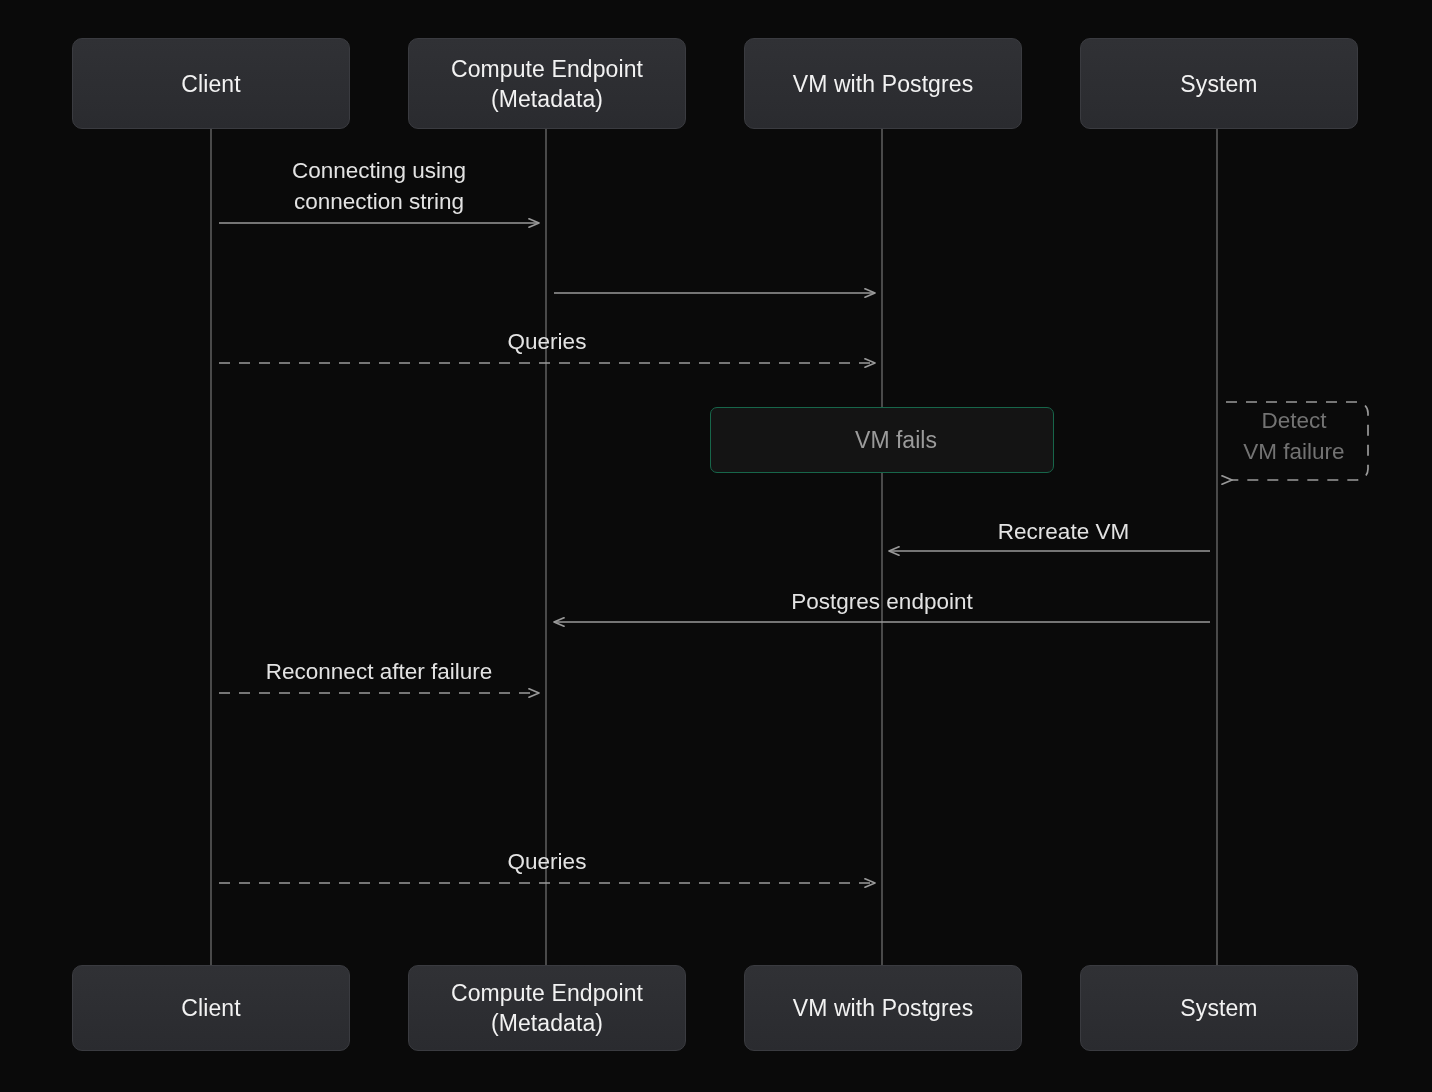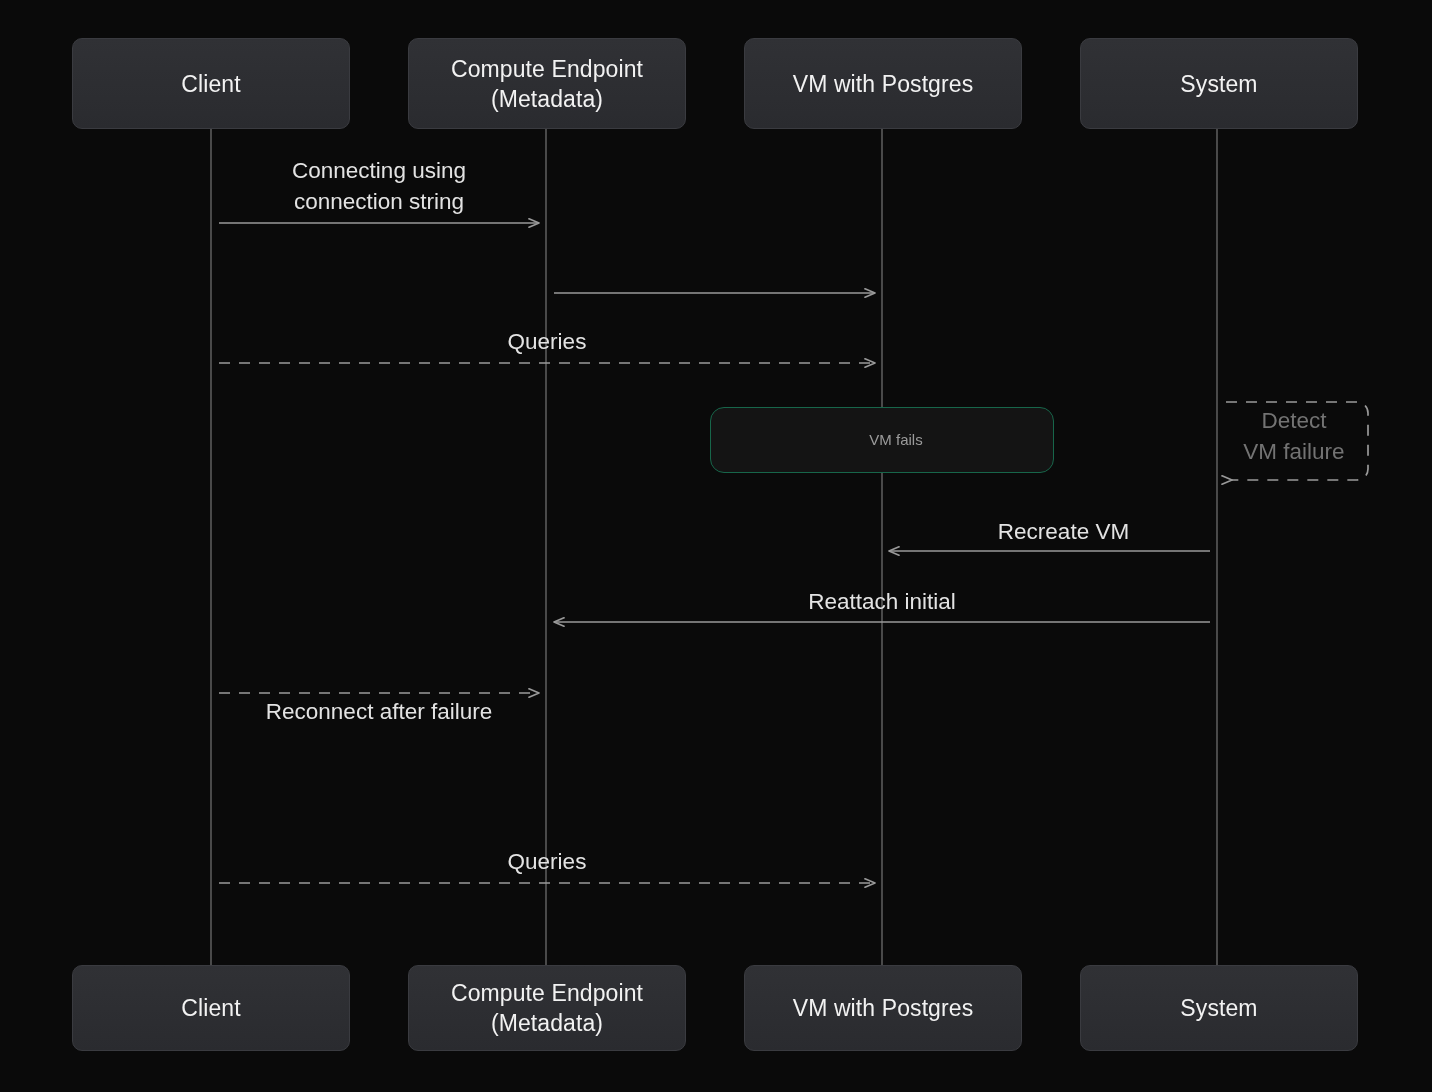--- a/index.html
+++ b/index.html
@@ -44,26 +44,26 @@
   }
   .participant-label {
     white-space: pre-line;
     padding: 0 8px;
   }
   .note-box {
     position: absolute;
     box-sizing: border-box;
     background: #141414;
     border: 1.4px solid #17664a;
-    border-radius: 14px;
+    border-radius: 7px;
     display: flex;
     align-items: center;
     justify-content: center;
     color: #9b9b9b;
-    font-size: 15px;
+    font-size: 23px;
     line-height: 30px;
     text-align: center;
     z-index: 6;
     padding-left: 28px;
   }
   .msg-label {
     position: absolute;
     color: #e3e3e3;
     font-size: 22.5px;
     line-height: 31px;
@@ -142,23 +142,23 @@
 connection string</div>
 
 
   <div class="msg-label" style="left:219px; top:326px; width:656px;">Queries</div>
 
   <div class="selfloop-label" style="left:1224px; top:405px; width:140px;">Detect
 VM failure</div>
 
   <div class="msg-label" style="left:903px; top:516px; width:321px;">Recreate VM</div>
 
-  <div class="msg-label" style="left:554px; top:586px; width:656px;">Reattach initial</div>
+  <div class="msg-label" style="left:554px; top:586px; width:656px;">Postgres endpoint</div>
 
-  <div class="msg-label" style="left:219px; top:656px; width:320px;margin-top:40px;">Reconnect after failure</div>
+  <div class="msg-label" style="left:219px; top:656px; width:320px;">Reconnect after failure</div>
 
   <div class="msg-label" style="left:219px; top:846px; width:656px;">Queries</div>
 
   <div class="note-box" style="left:710px; top:407px; width:344px; height:66px;">
     <span>VM fails</span>
   </div>
 
 
   <div class="participant-box" style="left:72px; top:965px; width:278px; height:86px;">
     <span class="participant-label">Client</span>

